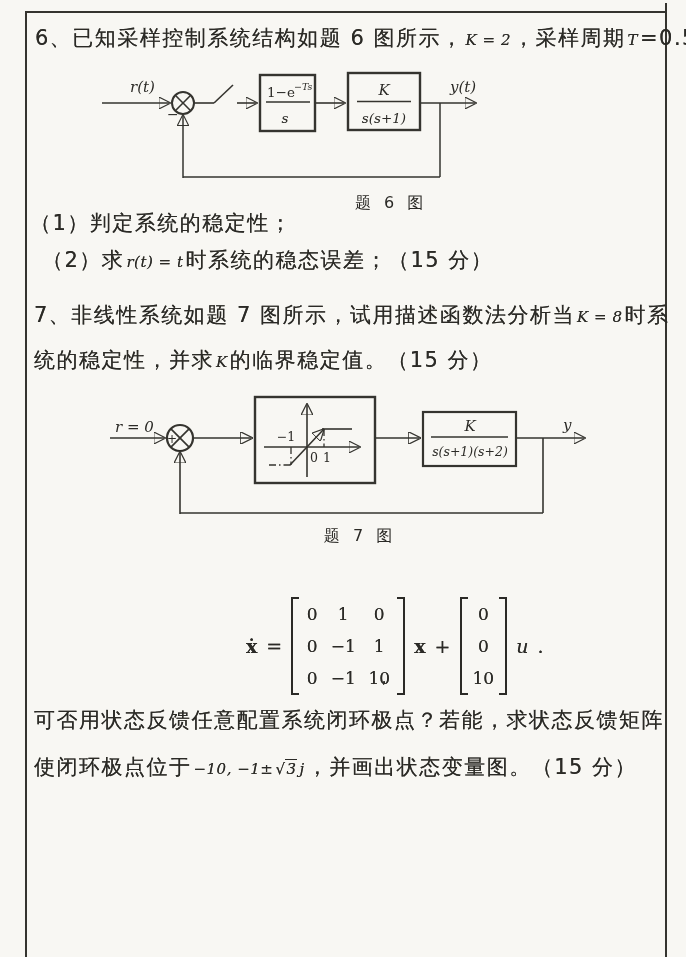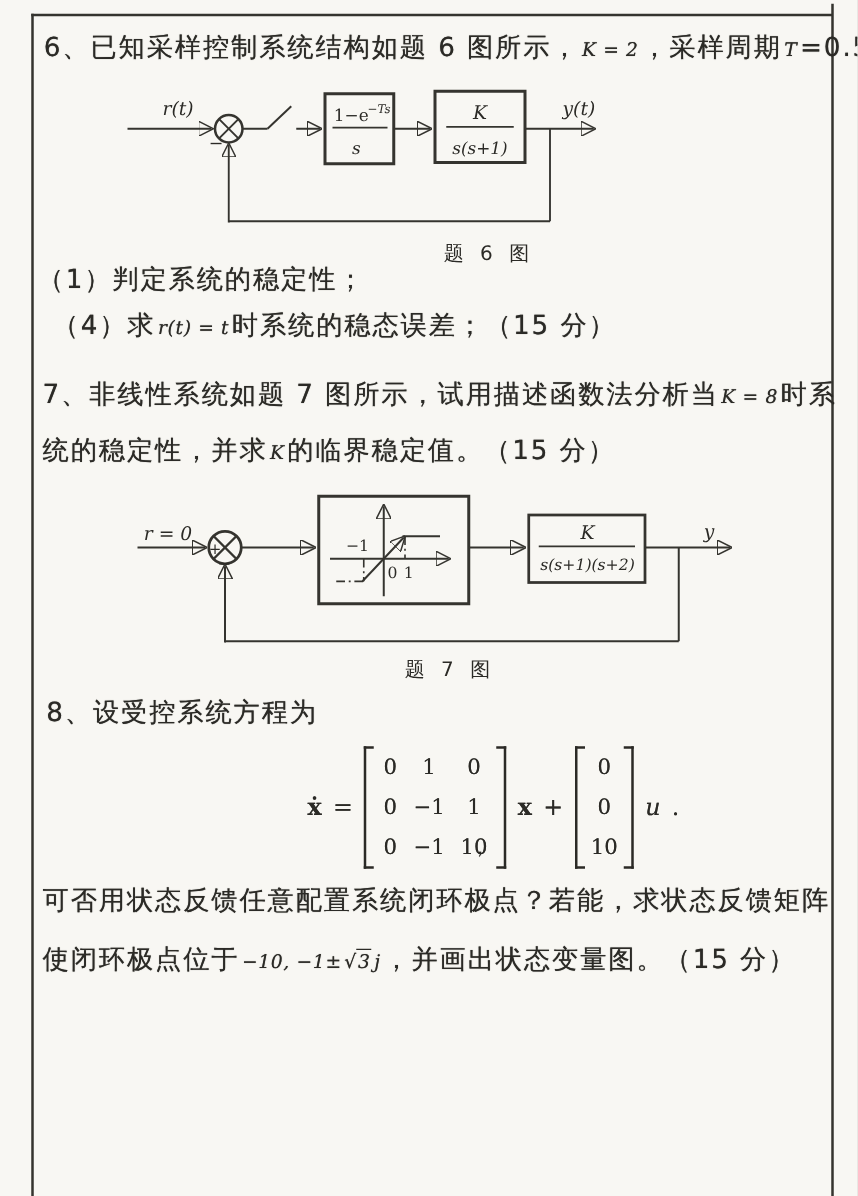--- a/index.html
+++ b/index.html
@@ -87,21 +87,21 @@
     <line x1="410" y1="37" x2="410" y2="111" stroke-width="1.5"></line>
     <line x1="410" y1="111" x2="153" y2="111" stroke-width="1.5"></line>
     <line x1="153" y1="112" x2="153" y2="50" stroke-width="1.5" marker-end="url(#ah6)"></line>
     <text x="325" y="142" class="cap">题 6 图</text>
   </svg>
 
   <div class="cn" style="top:209px;left:30px;">
     <span>（1）判定系统的稳定性；</span>
   </div>
   <div class="cn" style="top:246px;left:42px;">
-    <span>（4）求</span><span class="math">r(t) = t</span><span>时系统的稳态误差；（15 分）</span>
+    <span>（2）求</span><span class="math">r(t) = t</span><span>时系统的稳态误差；（15 分）</span>
   </div>
 
   <div class="cn" style="top:301px;left:34px;">
     <span>7、非线性系统如题 7 图所示，试用描述函数法分析当</span><span class="math">K = 8</span><span>时系</span>
   </div>
   <div class="cn" style="top:346px;left:34px;">
     <span>统的稳定性，并求</span><span class="math">K</span><span>的临界稳定值。（15 分）</span>
   </div>
 
   <svg width="620" height="165" viewBox="0 0 620 165" style="left:30px;top:385px;">
@@ -135,23 +135,20 @@
     <line x1="401" y1="52" x2="478" y2="52" stroke-width="1.4"></line>
     <text x="440" y="71" font-size="12.5" font-style="italic" text-anchor="middle">s(s+1)(s+2)</text>
     <line x1="486" y1="53" x2="554" y2="53" stroke-width="1.6" marker-end="url(#ah7)"></line>
     <text x="533" y="45" font-size="15" font-style="italic">y</text>
     <line x1="513" y1="53" x2="513" y2="128" stroke-width="1.6"></line>
     <line x1="513" y1="128" x2="150" y2="128" stroke-width="1.6"></line>
     <line x1="150" y1="129" x2="150" y2="68" stroke-width="1.6" marker-end="url(#ah7)"></line>
     <text x="330" y="156" class="cap" text-anchor="middle">题 7 图</text>
   </svg>
 
-  <div class="cn" style="top:556px;left:37px;">
-    <span>8、设受控系统方程为</span>
-  </div>
 
   <div class="eqrow" style="left:246px;top:597px;">
     <span class="bold">ẋ</span>
     <span>=</span>
     <span class="bracketed">
       <span class="mat">
         <span>0</span>
           <span>1</span>
           <span>0</span>
         <span>0</span>

